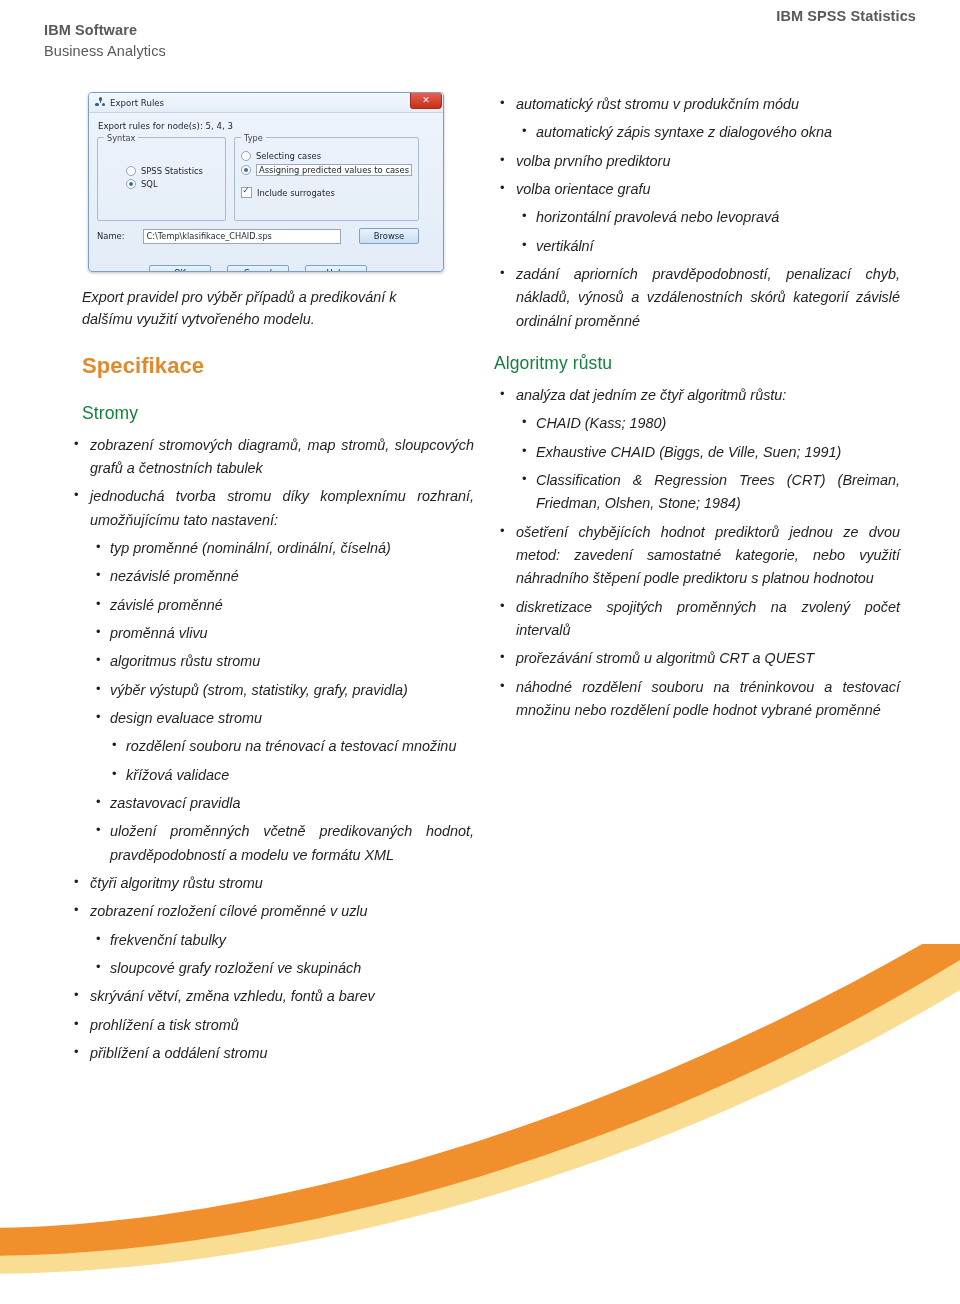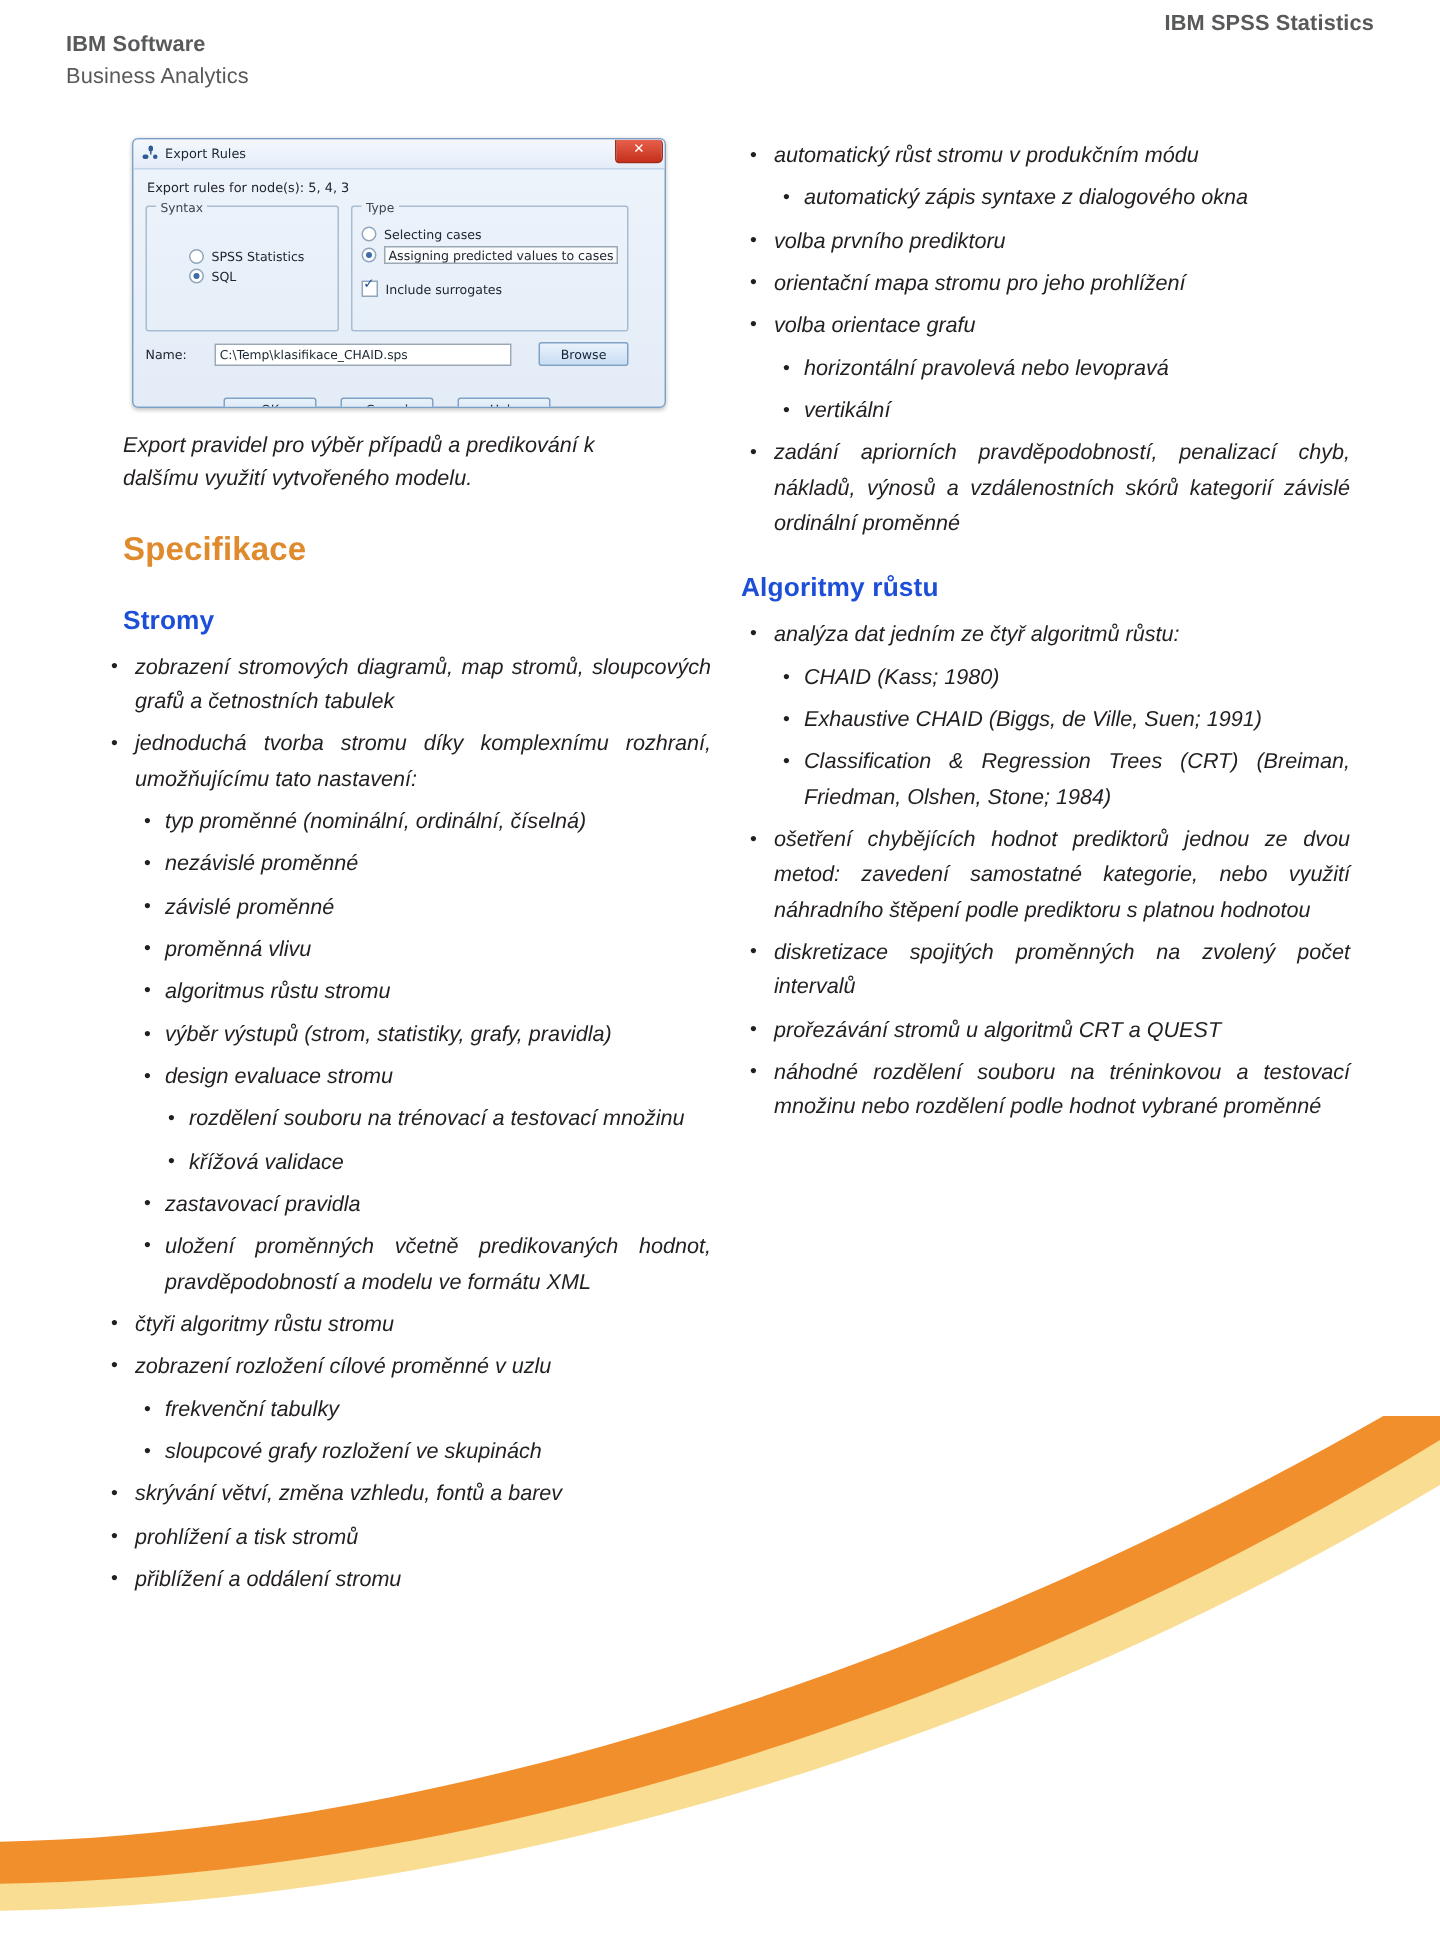--- a/index.html
+++ b/index.html
@@ -168,21 +168,21 @@
   
   .caption {
     font-style: italic; font-size: 14.4px; line-height: 1.55;
     margin: 12px 0 0 20px; width: 356px; color: #231f20;
   }
   h2.sec-orange {
     color: #e08a2e; font-size: 22px; font-weight: bold;
     margin: 22px 0 0 20px; letter-spacing: .1px;
   }
   h3.sec-red {
-    color: #1d4ed8; font-size: 17.5px; font-weight: bold;
+    color: #15803d; font-size: 17.5px; font-weight: normal;
     margin: 24px 0 10px 20px; letter-spacing: .1px;
   }
   .col-right h3.sec-red { margin-left: 6px; margin-top: 20px; }
 
   
   ul.lv1, ul.lv2 { list-style: none; margin: 0; padding: 0; }
   ul.lv1 > li, ul.lv2 > li {
     position: relative;
     font-style: italic;
     font-size: 14.4px;
@@ -341,21 +341,20 @@
 <div class="col col-right">
 
   <ul class="lv1">
     <li><span>automatický růst stromu v produkčním módu</span></li>
   </ul>
   <ul class="lv2">
     <li><span>automatický zápis syntaxe z dialogového okna</span></li>
   </ul>
   <ul class="lv1">
     <li><span>volba prvního prediktoru</span></li>
-    <li><span>orientační mapa stromu pro jeho prohlížení</span></li>
     <li><span>volba orientace grafu</span></li>
   </ul>
   <ul class="lv2">
     <li><span>horizontální pravolevá nebo levopravá</span></li>
     <li><span>vertikální</span></li>
   </ul>
   <ul class="lv1">
     <li class="just">
         <span>zadání apriorních pravděpodobností, penalizací chyb, nákladů, výnosů a vzdálenostních skórů kategorií závislé ordinální proměnné</span>
       </li>

